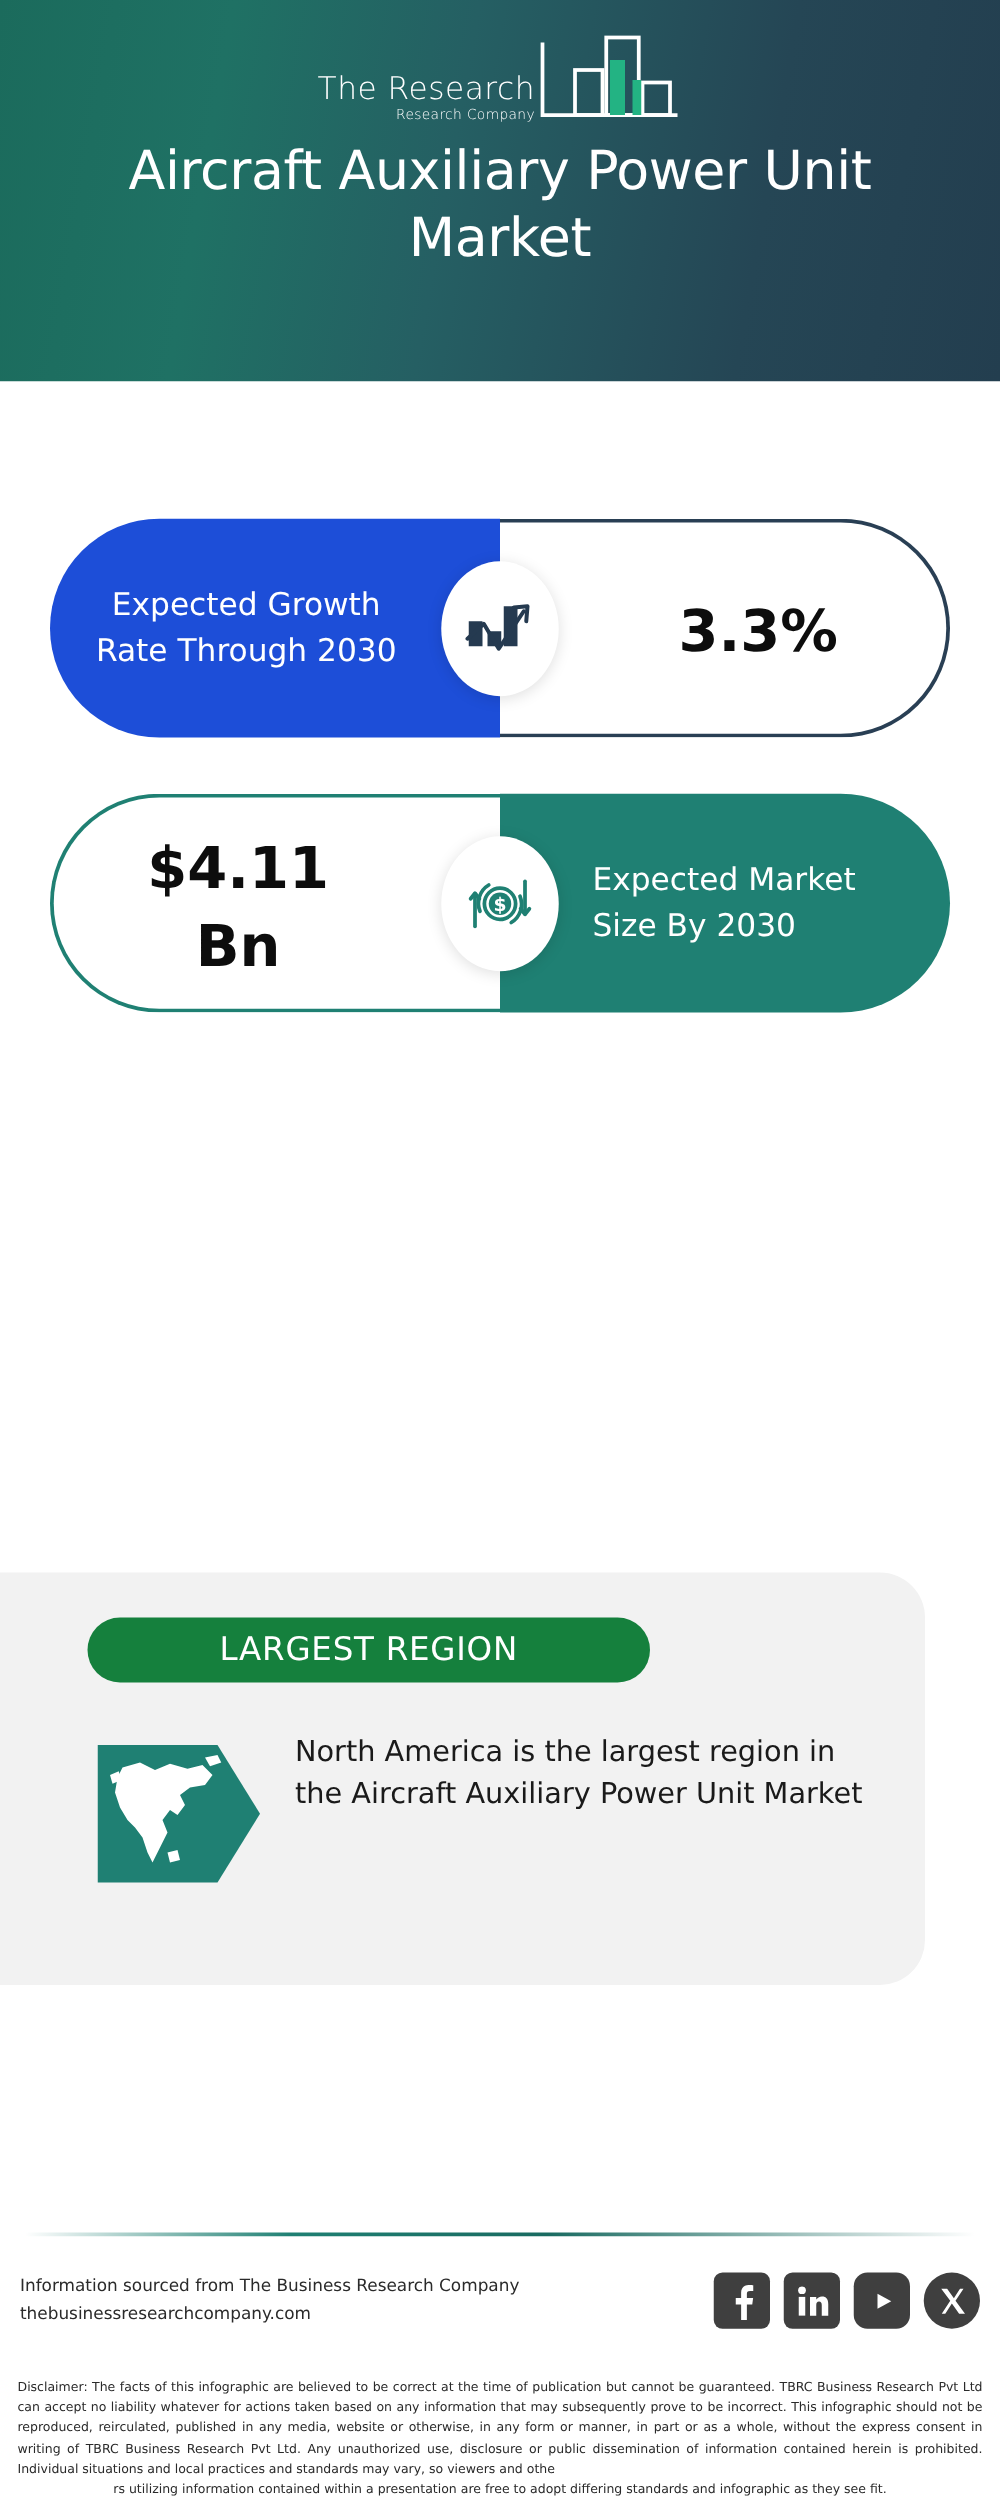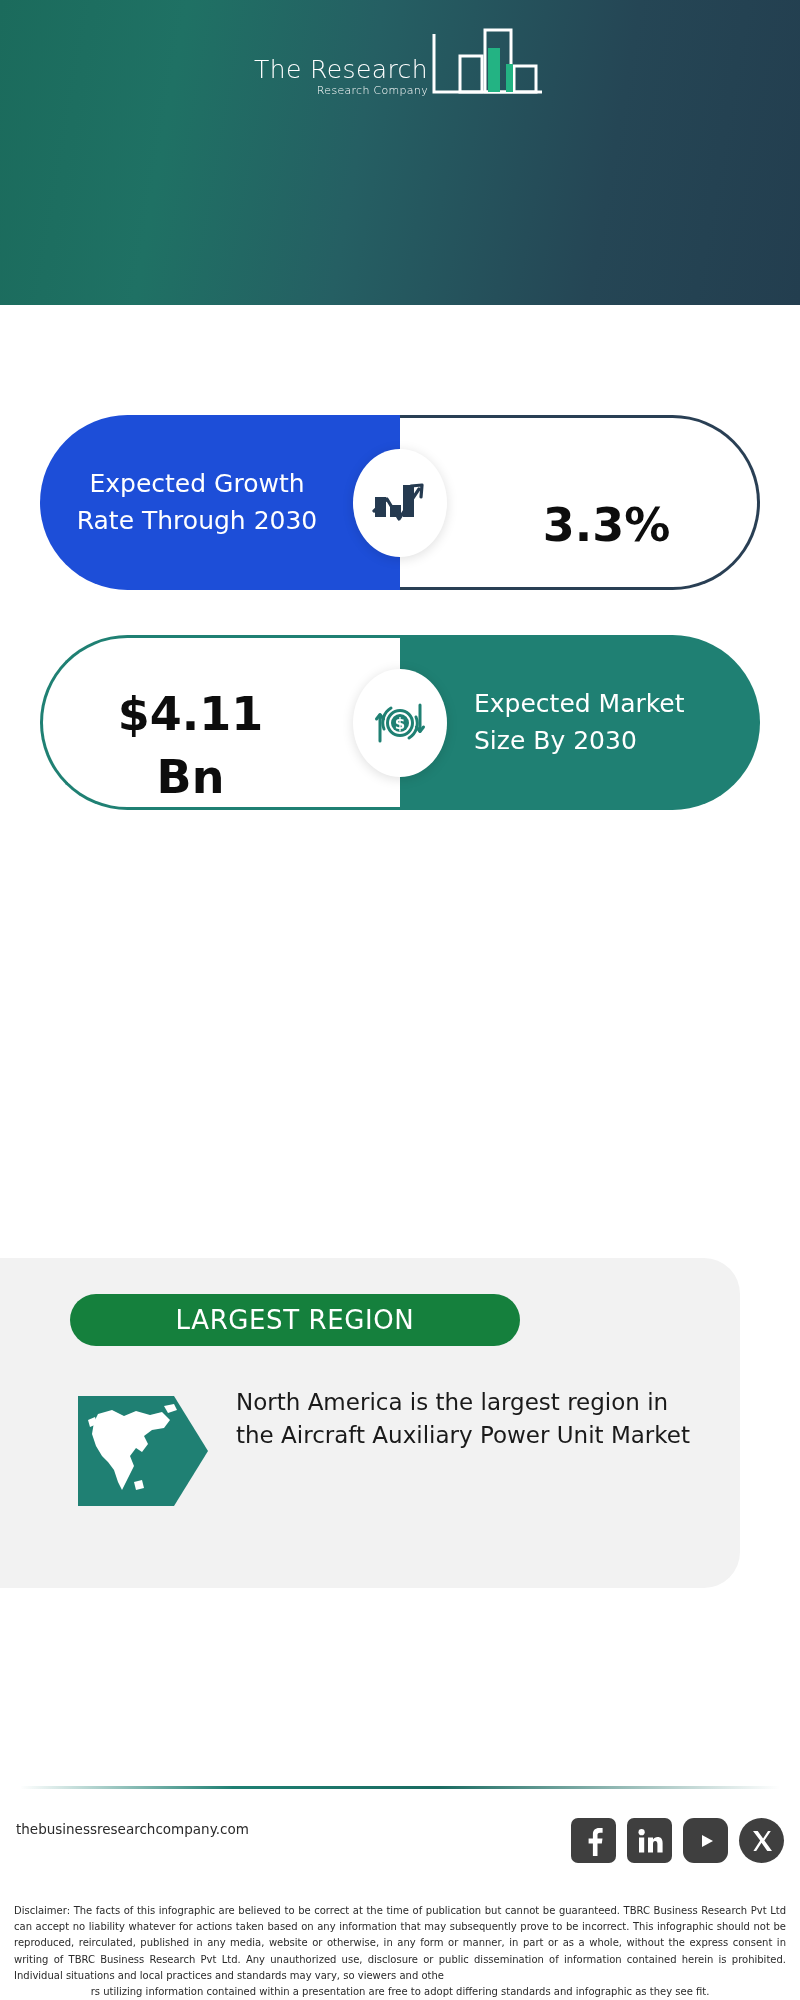--- a/index.html
+++ b/index.html
@@ -65,21 +65,21 @@
     color: #ffffff; font-size: 25px; line-height: 1.45; font-weight: 400;
     font-family: "DejaVu Sans", sans-serif;
   }
   .label-left  { padding-right: 74px; padding-left: 28px; text-align: center; }
   .label-right { padding-left: 74px; padding-right: 28px; text-align: left; }
 
   .half-value {
     position: absolute; top: 0; height: 175px; width: 100%;
     display: flex; flex-direction: column; justify-content: center;
     color: #0d0d0d; font-size: 46px; line-height: 1.35; font-weight: 700;
-    font-family: "DejaVu Sans", sans-serif; text-align: center; margin-top: 20px;
+    font-family: "DejaVu Sans", sans-serif; text-align: center;
   }
   .value-right { padding-left: 80px; padding-right: 24px; }
   .value-left  { padding-right: 86px; padding-left: 24px; }
 
   .icon-bubble {
     position: absolute; left: 50%; top: 50%;
     width: 94px; height: 108px; margin-left: -47px; margin-top: -54px;
     background: #ffffff; border-radius: 50%;
     box-shadow: 0 2px 12px rgba(0,0,0,.13);
     display: flex; align-items: center; justify-content: center;
@@ -153,20 +153,21 @@
           <path d="M4 8 L4 66 L112 66" fill="none" stroke="#ffffff" stroke-width="3"></path>
           <rect x="30" y="30" width="22" height="36" fill="none" stroke="#ffffff" stroke-width="3"></rect>
           <rect x="55" y="4" width="26" height="62" fill="none" stroke="#ffffff" stroke-width="3"></rect>
           <rect x="84" y="40" width="22" height="26" fill="none" stroke="#ffffff" stroke-width="3"></rect>
           <rect x="58" y="22" width="12" height="44" fill="#23b383"></rect>
           <rect x="76" y="38" width="7" height="28" fill="#23b383"></rect>
         </svg>
       </div>
     </div>
 
+    <div class="hero-title">Aircraft Auxiliary Power Unit Market</div>
   </div>
 
   <div class="stat-card" style="top:415px;">
     <div class="stat-half half-fill-left navy-fill">
       <div class="half-label label-left">Expected Growth Rate Through 2030</div>
     </div>
     <div class="stat-half half-out-right navy-out">
       <div class="half-value value-right">3.3%</div>
     </div>
     <div class="icon-bubble">
@@ -220,20 +221,21 @@
           <path d="M10 34 L17 31 L19 38 L12 41 Z" fill="#ffffff"></path>
         </svg>
       </div>
       <div class="panel-text" style="margin-left:28px;">North America is the largest region in the Aircraft Auxiliary Power Unit Market</div>
     </div>
   </div>
 
   <div class="divider"></div>
 
   <div class="src-text">
+    <div>Information sourced from The Business Research Company</div>
     <div>thebusinessresearchcompany.com</div>
   </div>
 
   <div class="socials">
     <div class="soc">
       <svg width="26" height="30" viewBox="0 0 26 30">
         <path d="M16.5 30 V17.5 H20.8 L21.5 12.4 H16.5 V9.2 C16.5 7.7 16.9 6.7 19.1 6.7 H21.6 V2.1 C21.2 2.05 19.7 1.9 18 1.9 C14.4 1.9 11.9 4.1 11.9 8.2 V12.4 H7.6 V17.5 H11.9 V30 Z" fill="#ffffff"></path>
       </svg>
     </div>
     <div class="soc">

